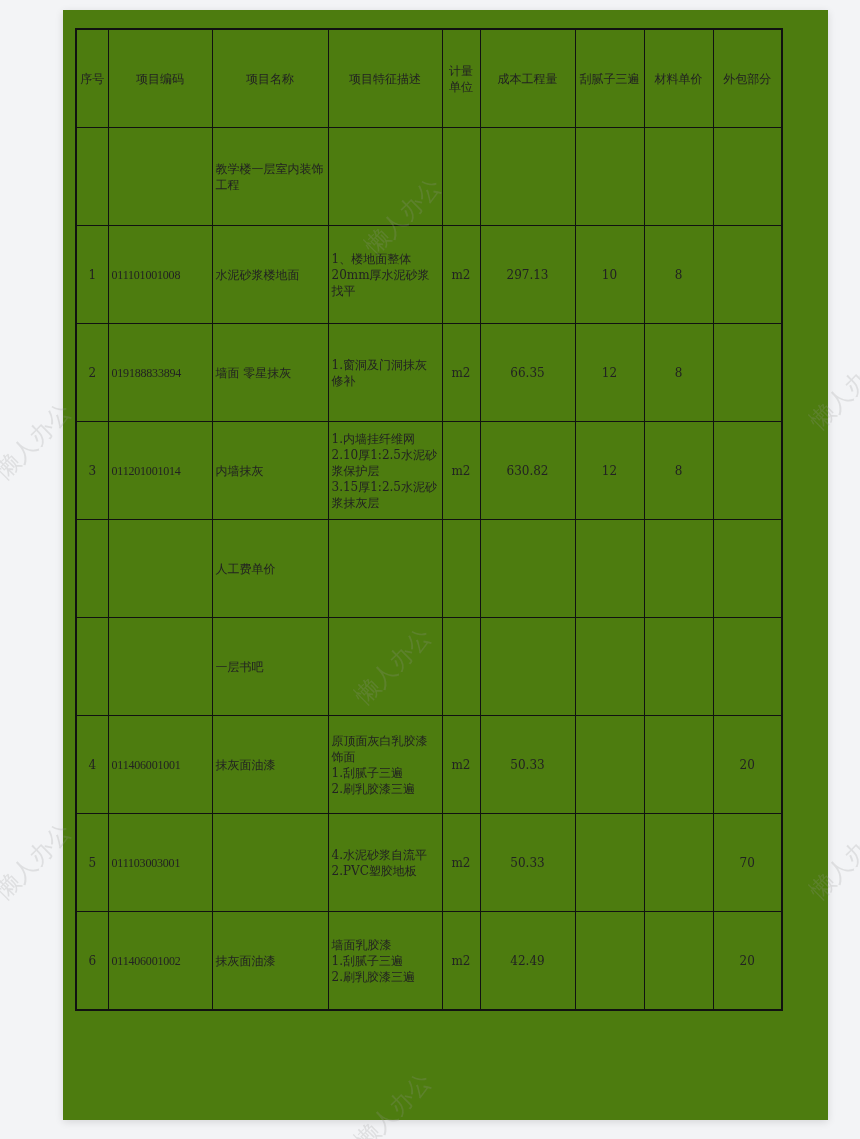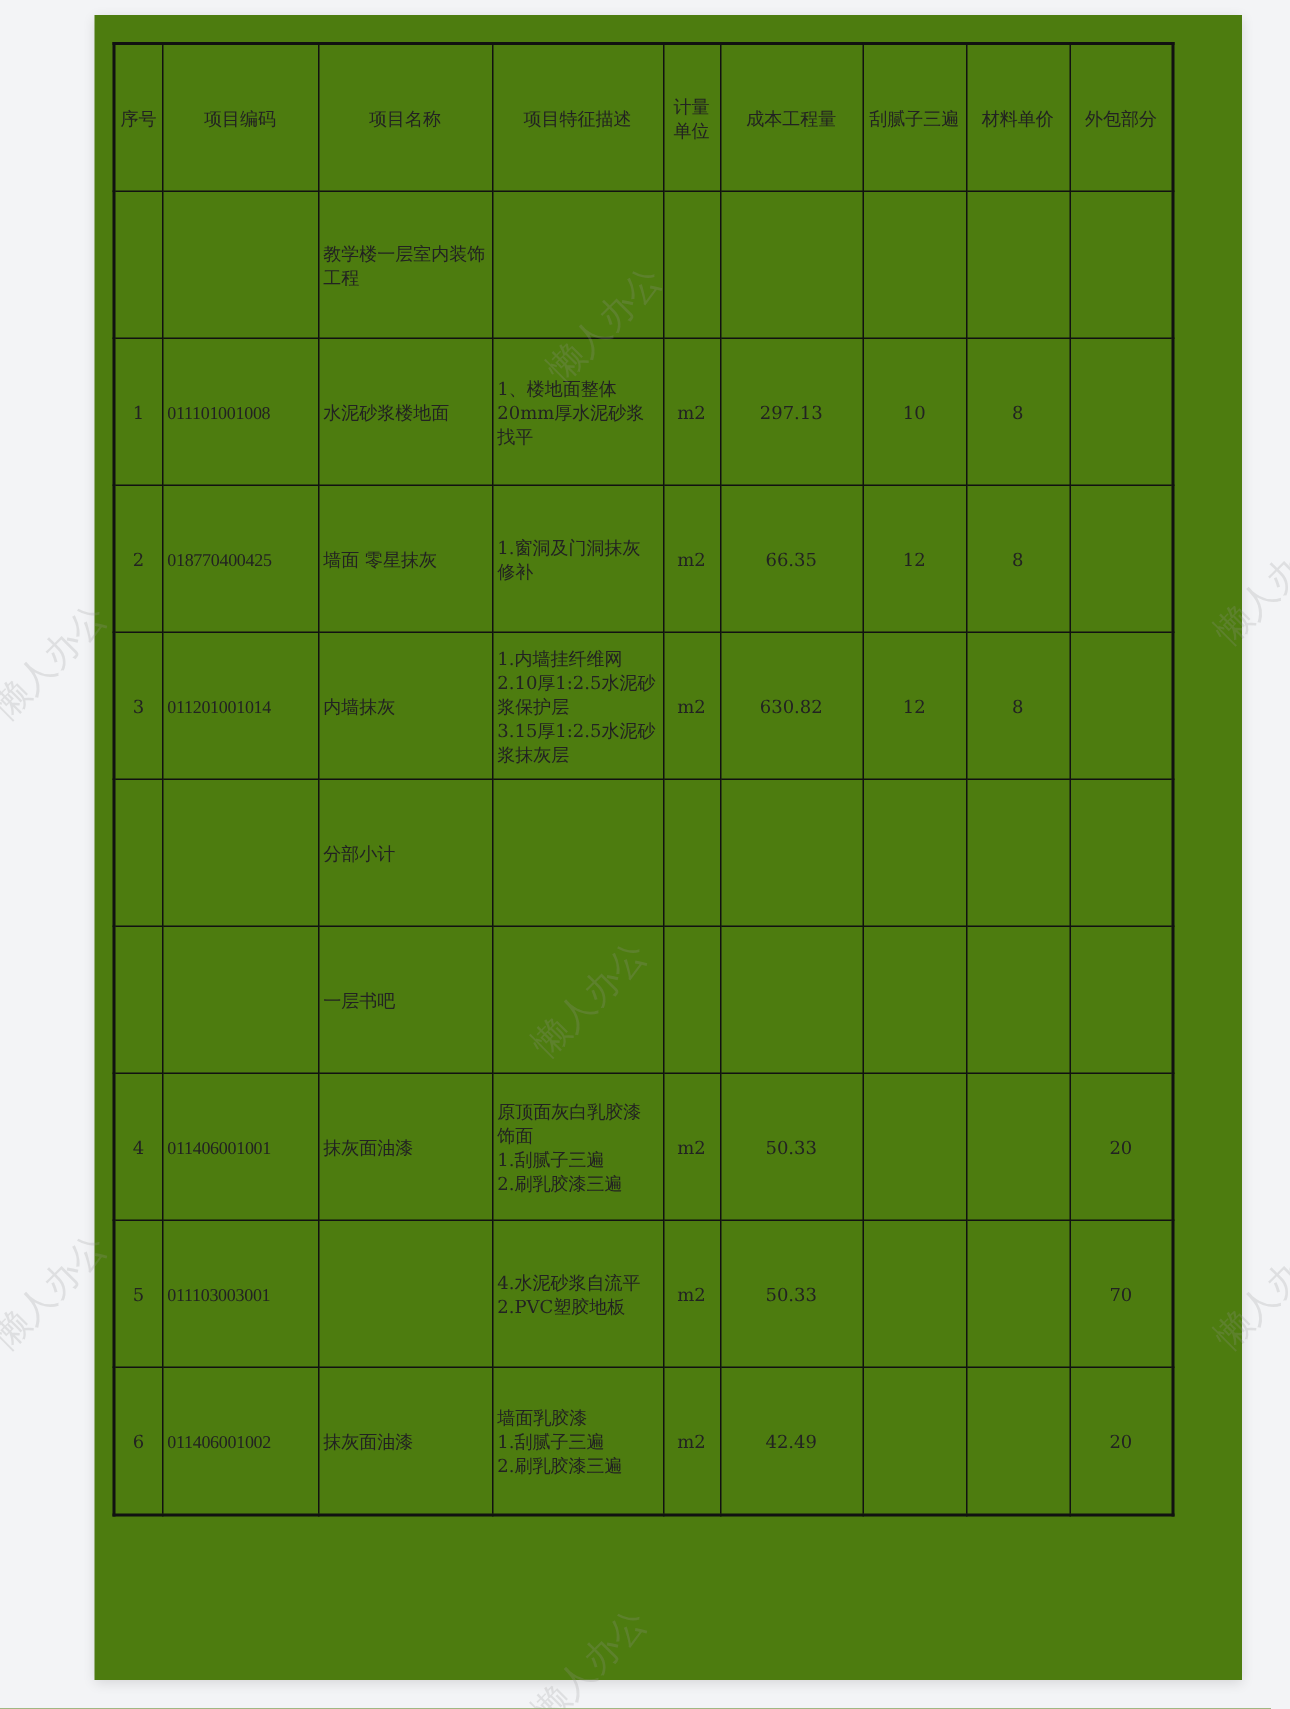--- a/index.html
+++ b/index.html
@@ -80,21 +80,21 @@
           <td class="l">水泥砂浆楼地面</td>
           <td class="l ml">1、楼地面整体20mm厚水泥砂浆找平</td>
           <td class="c">m2</td>
           <td class="c">297.13</td>
           <td class="c">10</td>
           <td class="c">8</td>
           <td class="c"></td>
         </tr>
         <tr>
           <td class="c">2</td>
-          <td class="l code">018770400425</td>
+          <td class="l code">019188833894</td>
           <td class="l">墙面 零星抹灰</td>
           <td class="l ml">1.窗洞及门洞抹灰修补</td>
           <td class="c">m2</td>
           <td class="c">66.35</td>
           <td class="c">12</td>
           <td class="c">8</td>
           <td class="c"></td>
         </tr>
         <tr>
           <td class="c">3</td>
@@ -105,21 +105,21 @@
 3.15厚1:2.5水泥砂浆抹灰层</td>
           <td class="c">m2</td>
           <td class="c">630.82</td>
           <td class="c">12</td>
           <td class="c">8</td>
           <td class="c"></td>
         </tr>
         <tr>
           <td class="c"></td>
           <td class="l code"></td>
-          <td class="l">分部小计</td>
+          <td class="l">人工费单价</td>
           <td class="l ml"></td>
           <td class="c"></td>
           <td class="c"></td>
           <td class="c"></td>
           <td class="c"></td>
           <td class="c"></td>
         </tr>
         <tr>
           <td class="c"></td>
           <td class="l code"></td>

